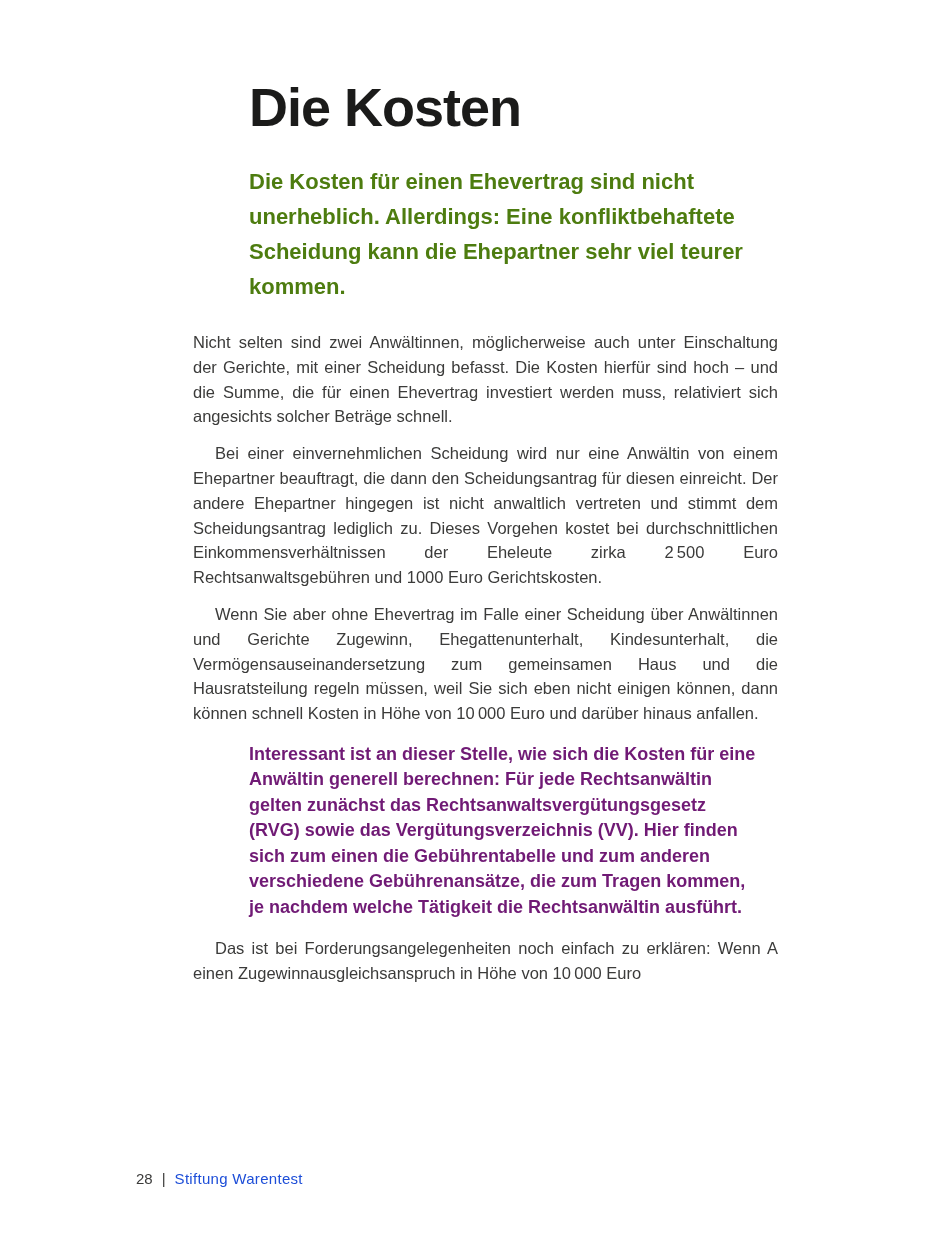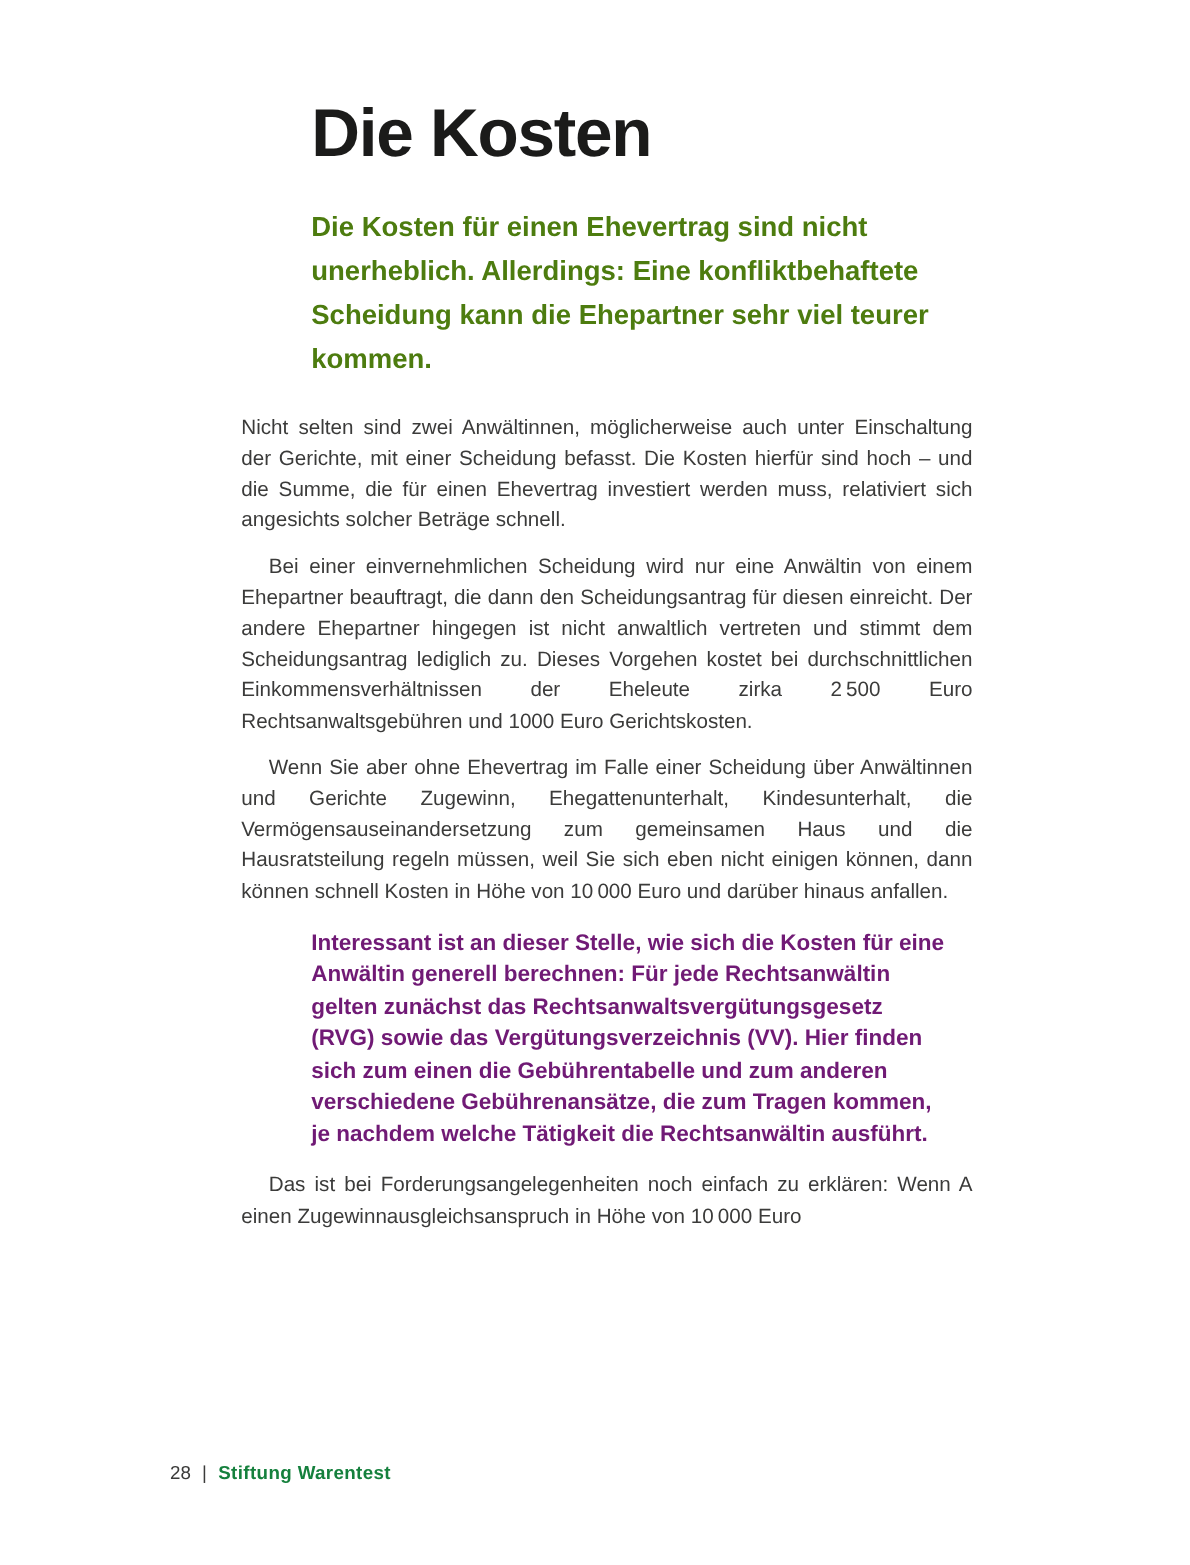--- a/index.html
+++ b/index.html
@@ -72,22 +72,22 @@
   }
   .page-footer .page-number {
     font-weight: normal;
     color: #3b3b3a;
   }
   .page-footer .footer-separator {
     margin: 0 9px;
     color: #3b3b3a;
   }
   .page-footer .brand {
-    color: #15803d;
-    font-weight: bold;
+    color: #1d4ed8;
+    font-weight: normal;
     letter-spacing: 0.3px;
   }
 </style>
 </head>
 <body>
 
 <div class="page">
 
   <h1 class="page-title">Die Kosten</h1>
 

